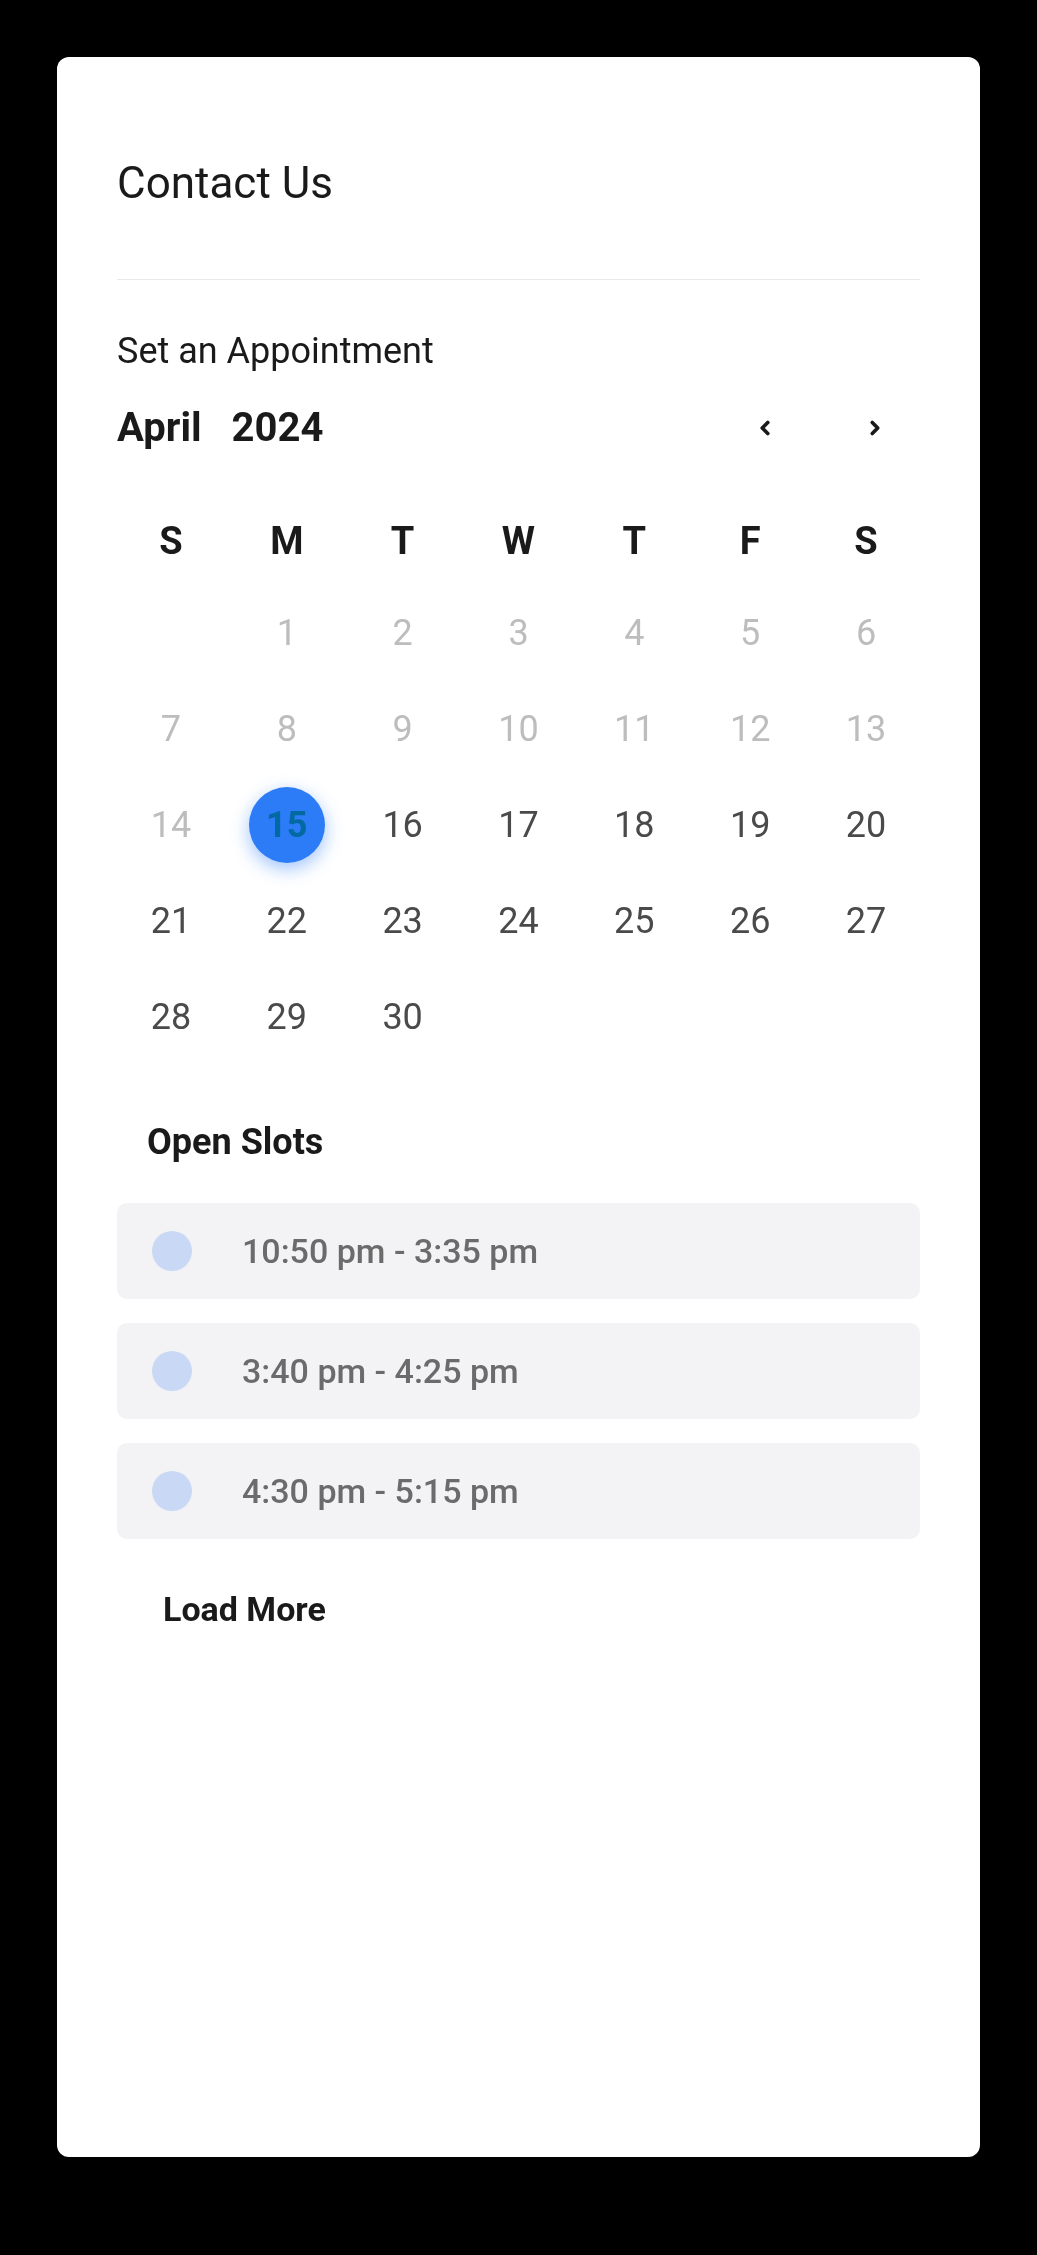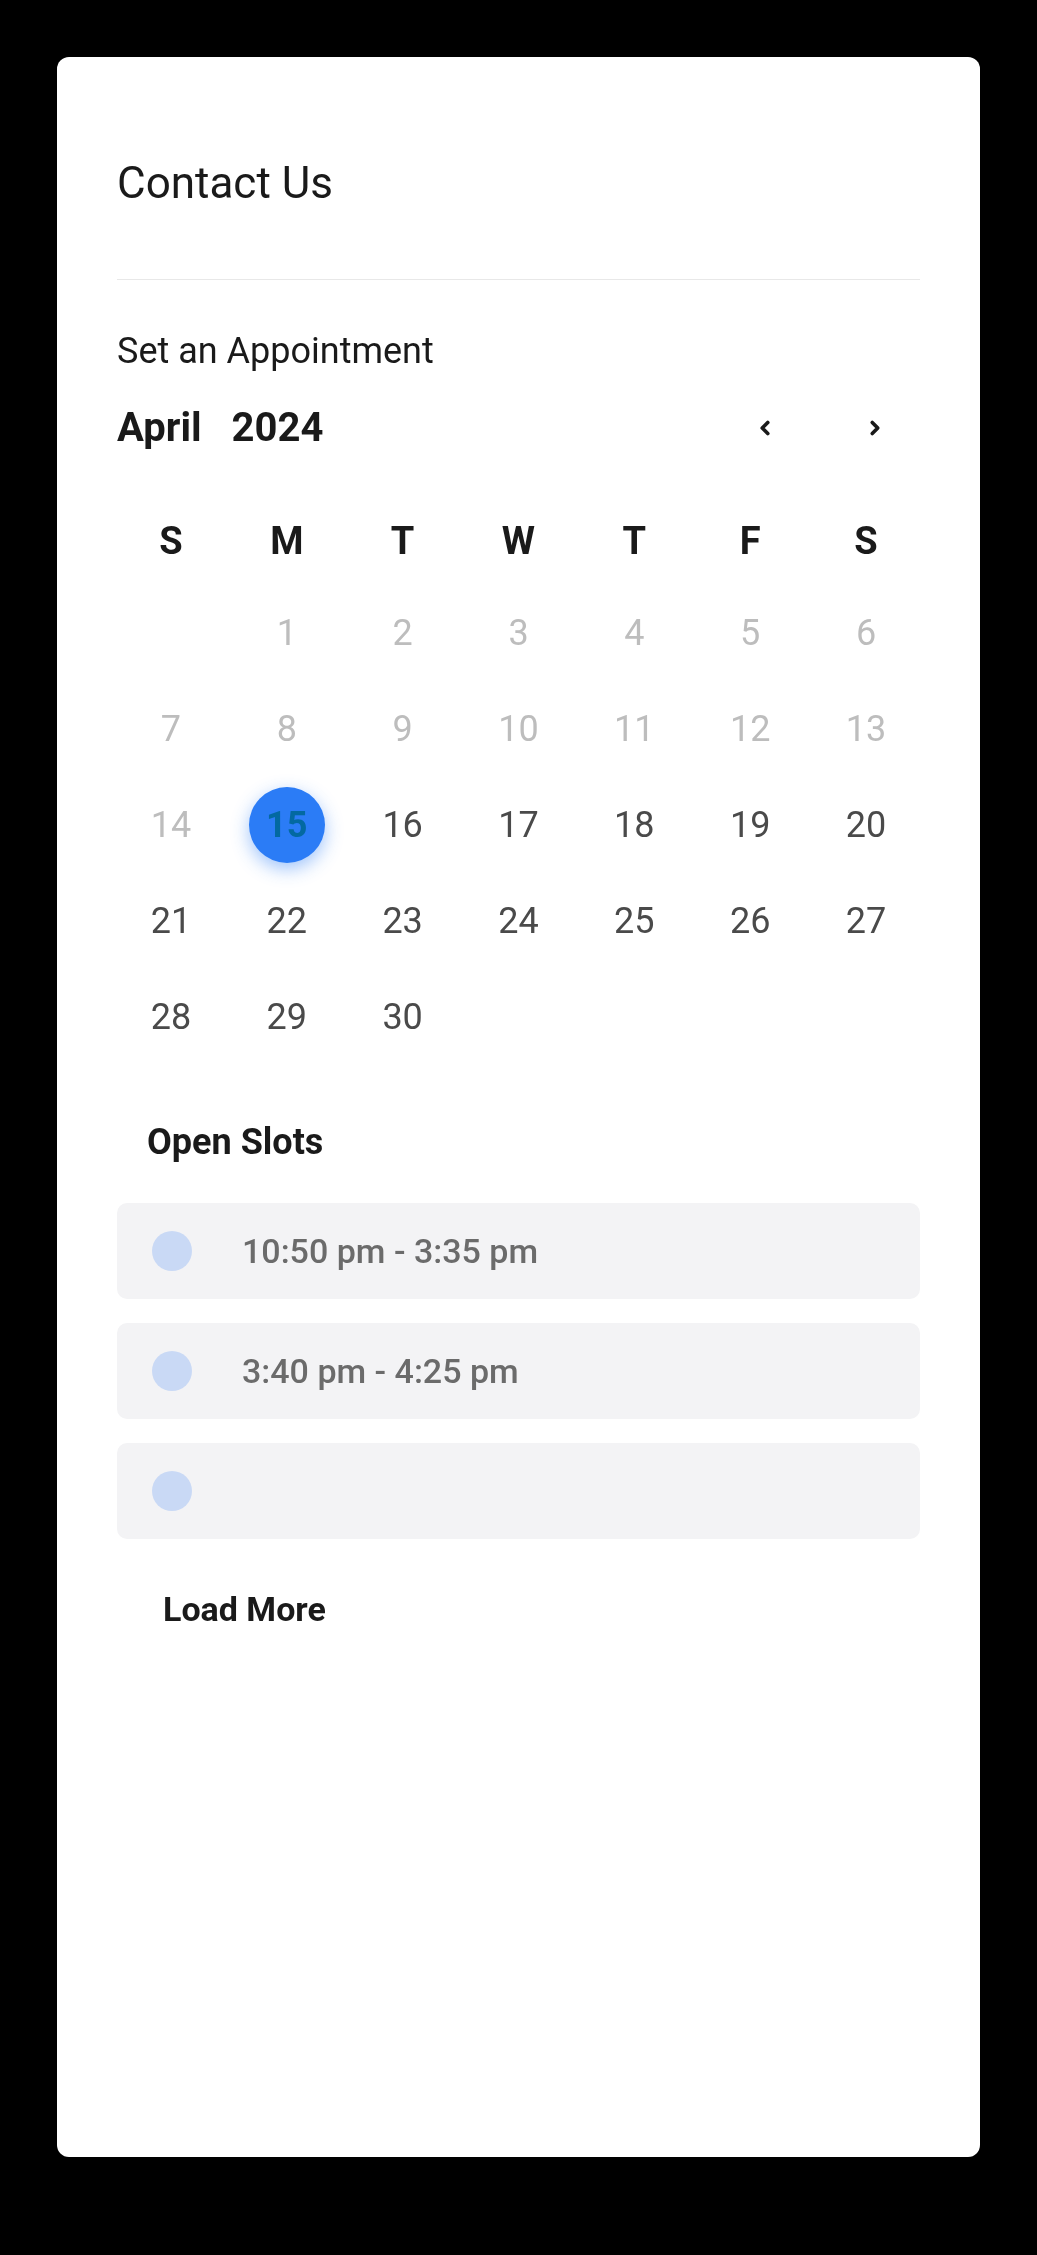--- a/index.html
+++ b/index.html
@@ -326,19 +326,20 @@
         <div class="slot-row">
           <div class="slot-dot"></div>
           <div class="slot-label">10:50 pm - 3:35 pm</div>
         </div>
         <div class="slot-row">
           <div class="slot-dot"></div>
           <div class="slot-label">3:40 pm - 4:25 pm</div>
         </div>
         <div class="slot-row">
           <div class="slot-dot"></div>
+          <div class="slot-label">4:30 pm - 5:15 pm</div>
         </div>
       </div>
 
     <div class="load-more">Load More</div>
 
   </div>
 </div>
 
 </body></html>

